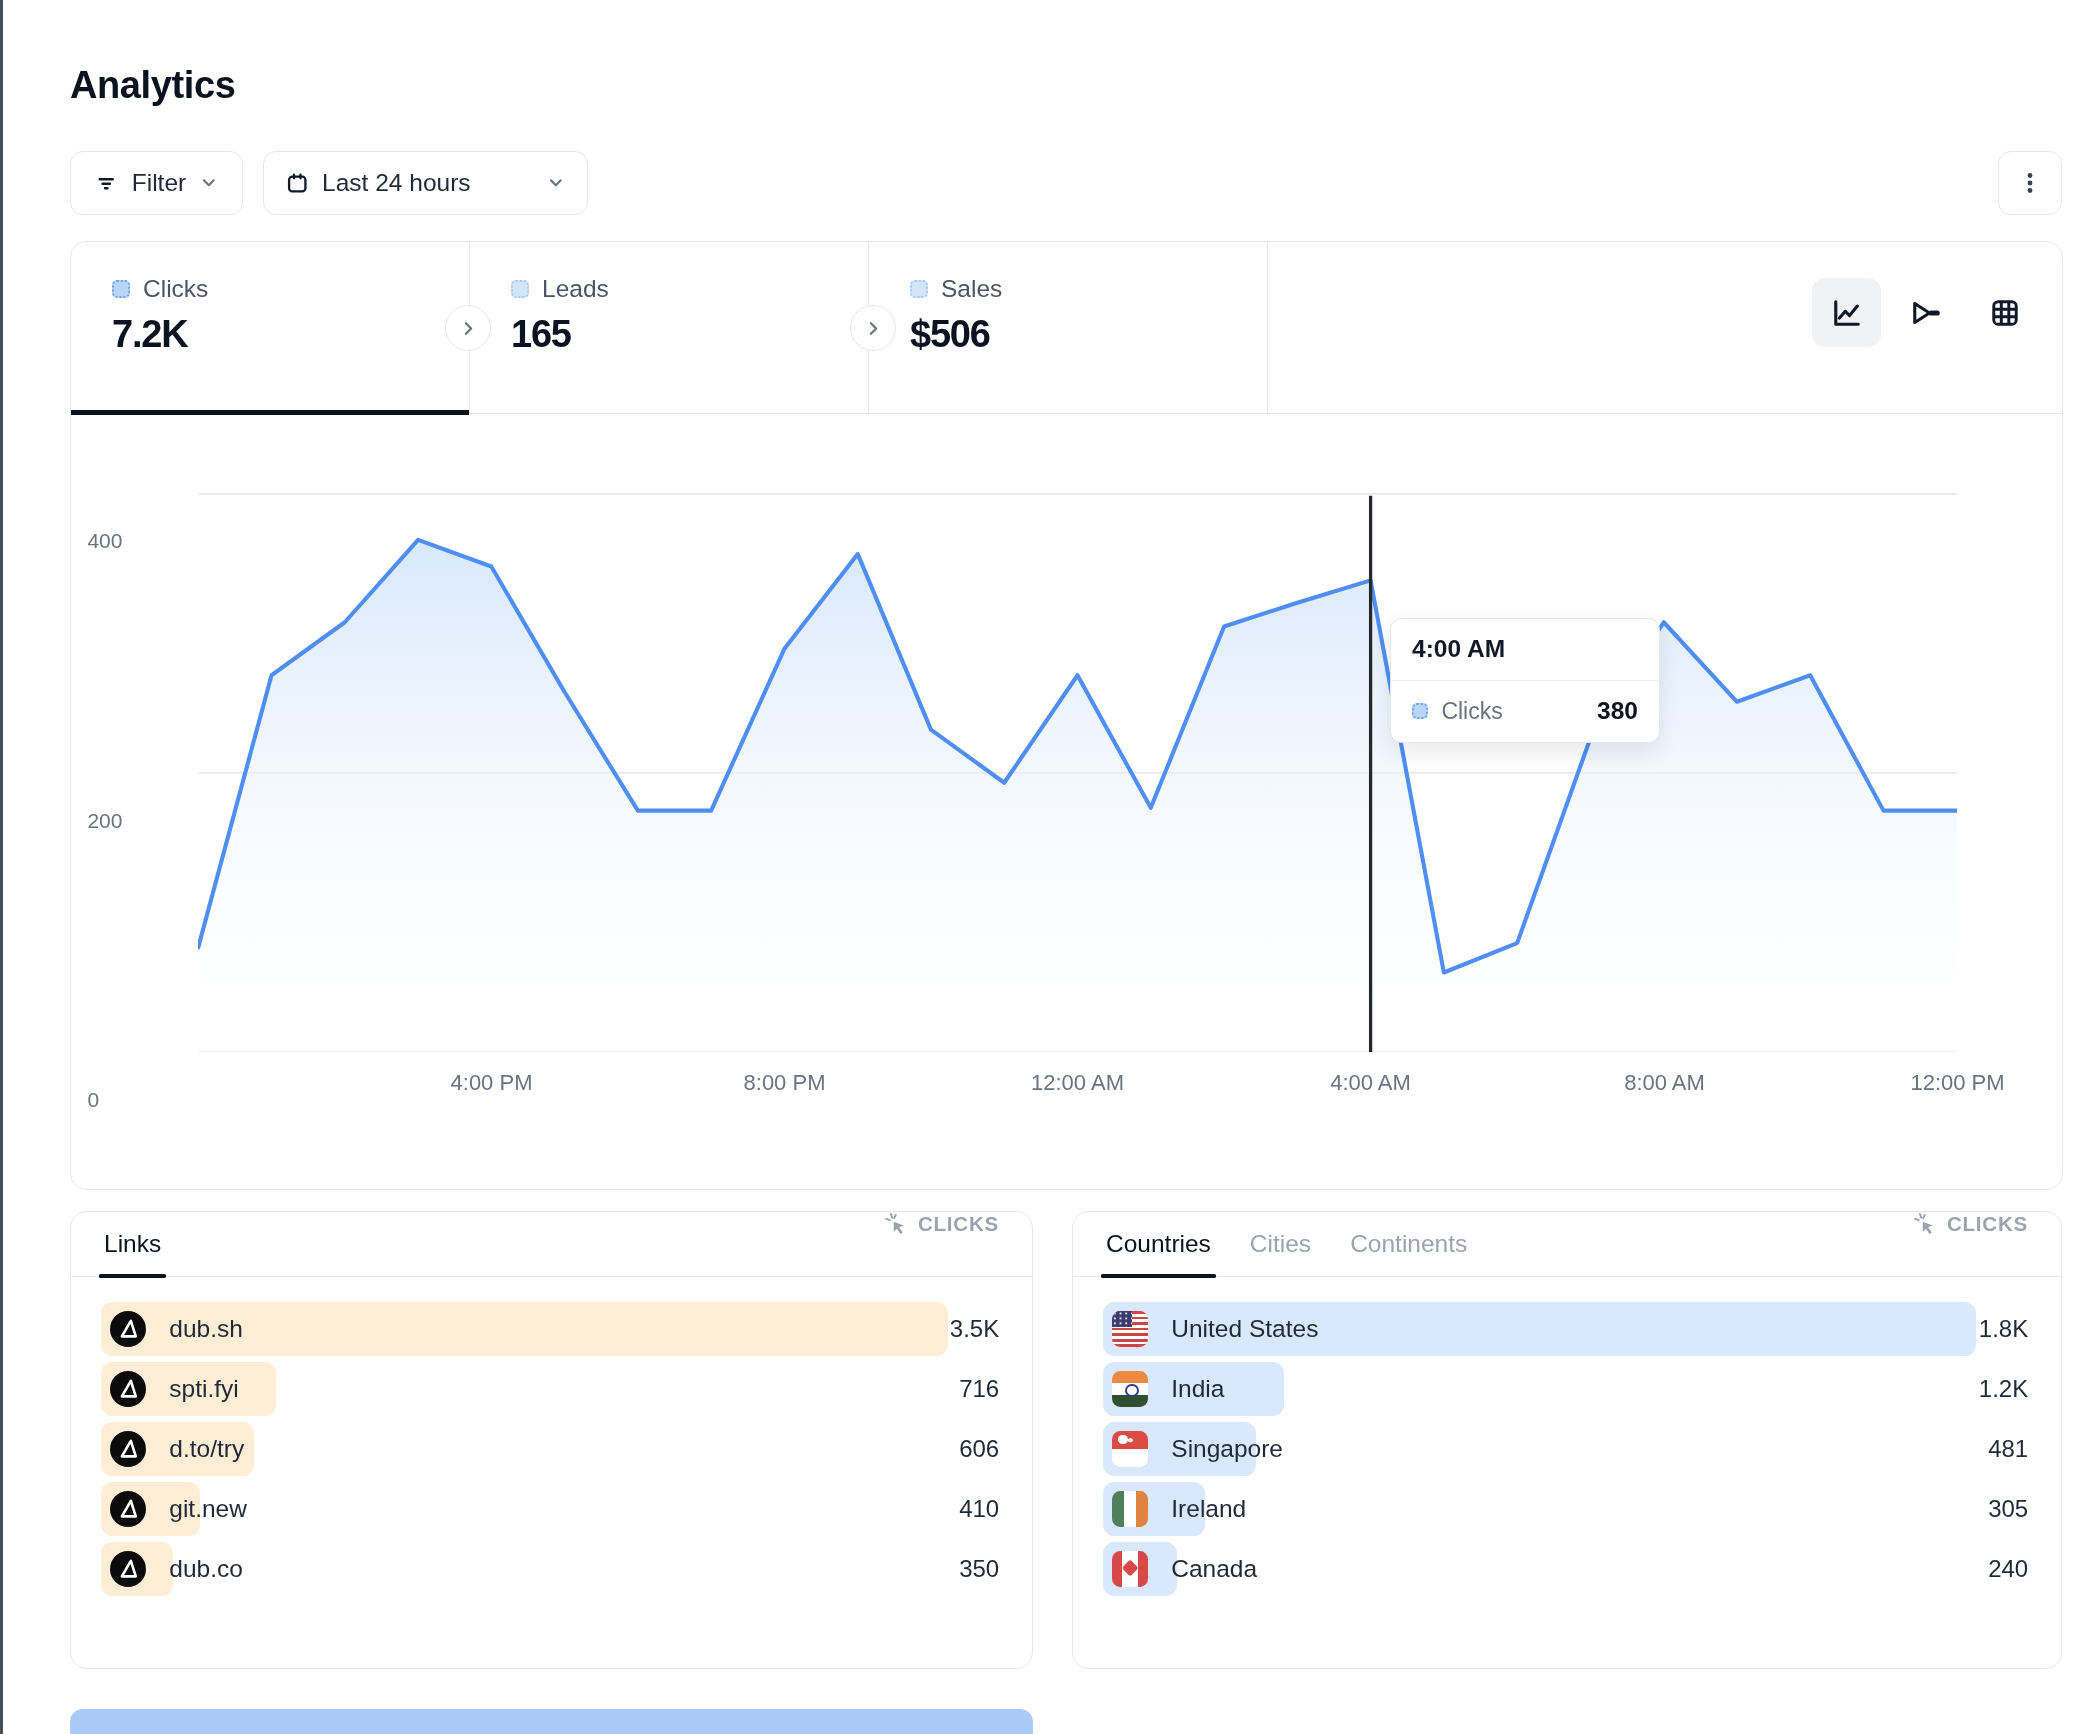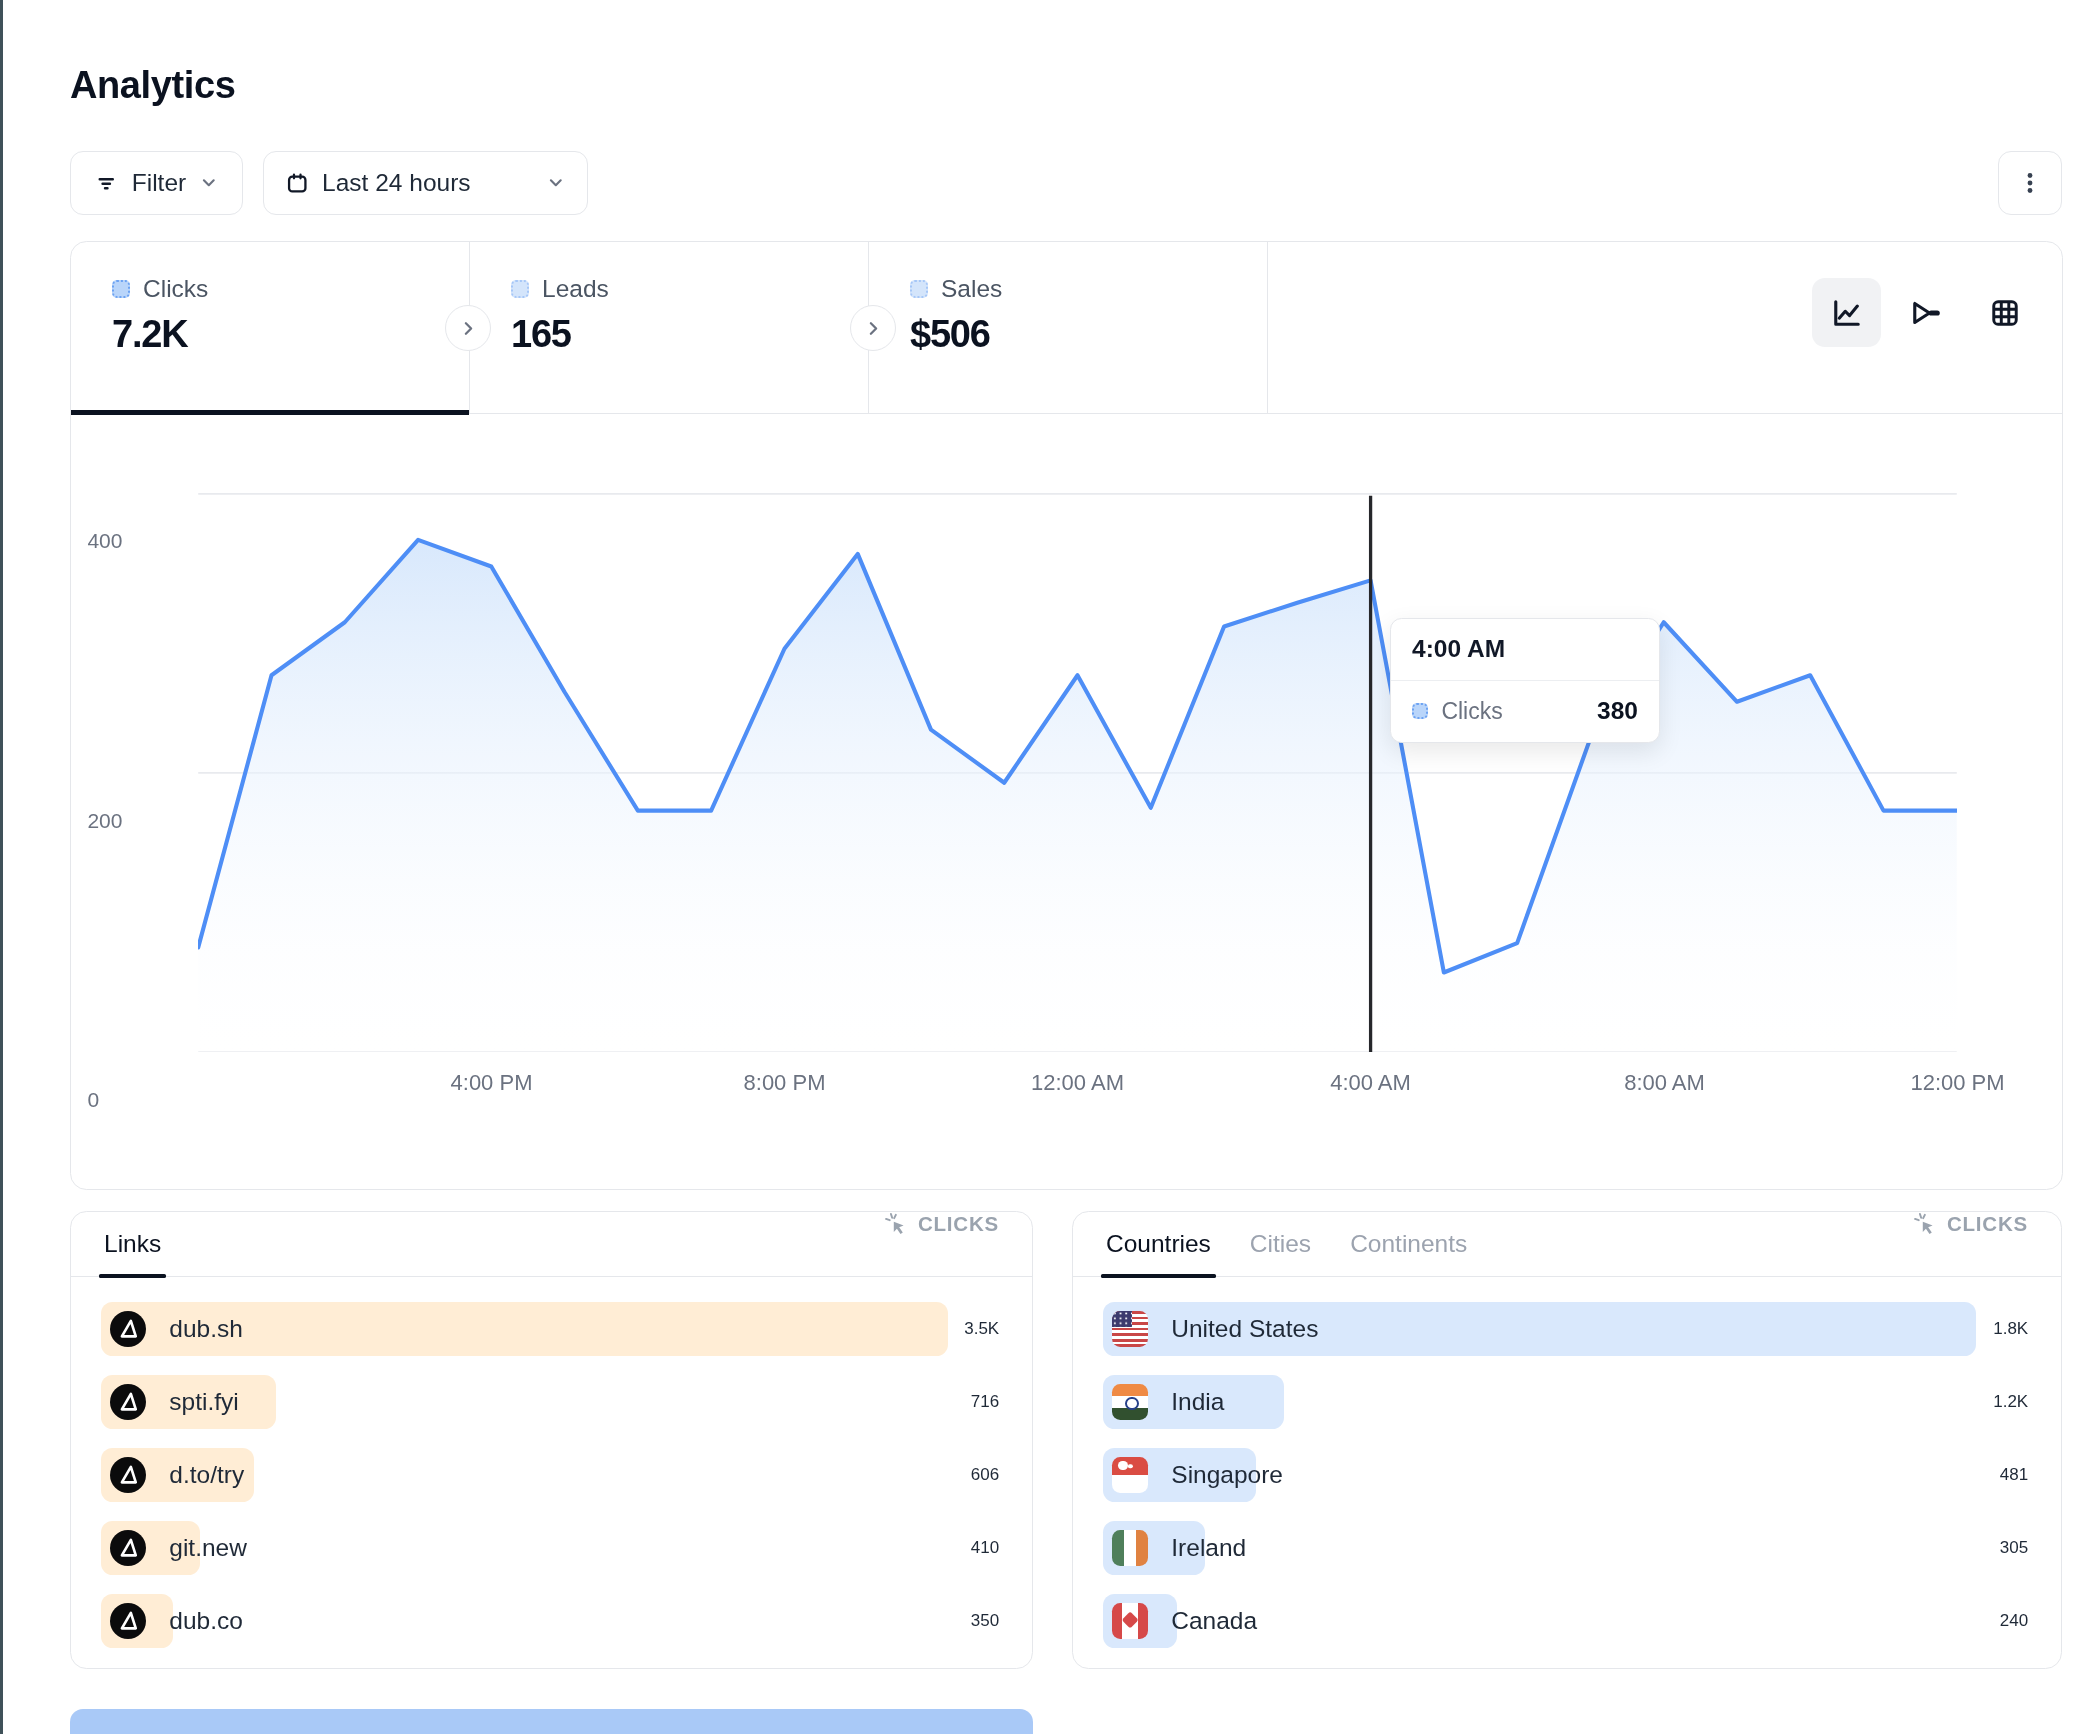--- a/index.html
+++ b/index.html
@@ -50,27 +50,27 @@
   .panel { position:absolute; top:1211px; height:458px; border:1.6px solid #e5e7eb; border-radius:16.4px; background:#fff; }
   .links-panel { left:70px; width:963px; }
   .geo-panel { left:1072px; width:990px; }
   .panel-header { position:relative; height:65px; border-bottom:1.6px solid #e5e7eb; display:flex; align-items:flex-start; padding:0 33px; }
   .panel-tabs { display:flex; gap:39px; height:100%; align-items:center; }
   .panel-tab { position:relative; background:none; border:none; font-family:inherit; font-size:24.5px; color:#9ca3af; cursor:pointer; height:100%; }
   .panel-tab.active { color:#0b1220; font-weight:500; }
   .panel-tab.active::after { content:""; position:absolute; left:-4.9px; right:-4.9px; bottom:-1.6px; height:4.1px; background:#0b1220; border-radius:1.6px; }
   .metric { margin-left:auto; display:flex; align-items:center; gap:9.8px; color:#9aa3ae; font-size:20.5px; font-weight:600; letter-spacing:0.8px; cursor:pointer; }
   .panel-list { padding:24.5px 29.5px 0 29.5px; }
-  .row { position:relative; height:60px; margin-bottom:13px; cursor:pointer; }
+  .row { position:relative; height:60px; margin-bottom:0; cursor:pointer; }
   .row-bar { position:absolute; left:0; top:0; height:54px; border-radius:11.5px; }
   .links-panel .row-bar { background:#ffedd5; }
   .geo-panel .row-bar { background:#d9e8fc; }
   .row-content { position:relative; display:flex; align-items:center; height:54px; padding:0 3.3px 0 9.8px; }
   .row-label { margin-left:23px; font-size:24.5px; color:#1f2937; }
-  .row-value { margin-left:auto; font-size:17px; color:#1f2937; font-weight:500; }
+  .row-value { margin-left:auto; font-size:24px; color:#1f2937; font-weight:500; }
 
   .logo-circle { width:36px; height:36px; flex:none; }
   .flag { width:36px; height:36px; border-radius:8.2px; position:relative; overflow:hidden; flex:none; }
   .flag-us { background:linear-gradient(180deg,#c94747 0 8%,#fff 8% 16%,#c94747 16% 23%,#fff 23% 31%,#c94747 31% 39%,#fff 39% 46%,#c94747 46% 54%,#fff 54% 62%,#c94747 62% 69%,#fff 69% 77%,#c94747 77% 85%,#fff 85% 92%,#c94747 92%); }
   .flag-us::after { content:""; position:absolute; left:0; top:0; width:55%; height:46%; background:#3c3b6e;
      background-image:radial-gradient(#fff 1.1px, transparent 1.3px); background-size:5.7px 4.9px; }
   .flag-in { background:linear-gradient(180deg,#ef8a44 0 33%,#fff 33% 66%,#31502f 66%); }
   .flag-in::after { content:""; position:absolute; left:50%; top:50%; width:9.8px; height:9.8px; margin:-4.9px 0 0 -4.9px; border-radius:50%; border:2px solid #27418a; }
   .flag-sg { background:linear-gradient(180deg,#da4c43 0 50%,#fff 50%); }
   .flag-sg::after { content:""; position:absolute; left:5.7px; top:4.1px; width:9.8px; height:9.8px; border-radius:50%; background:#fff; box-shadow:7.4px 0.8px 0 -2.5px #fff; }

